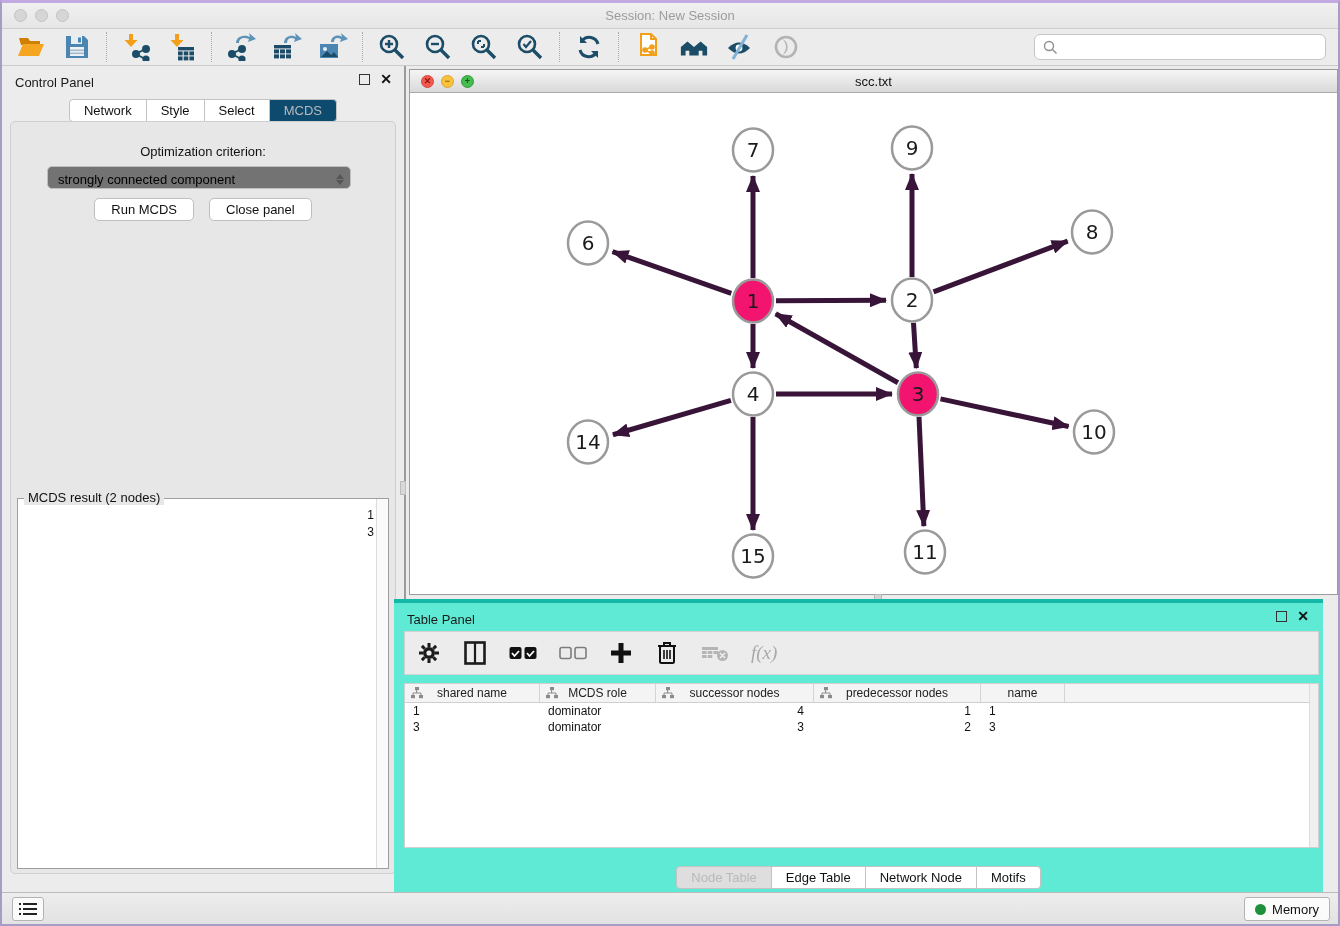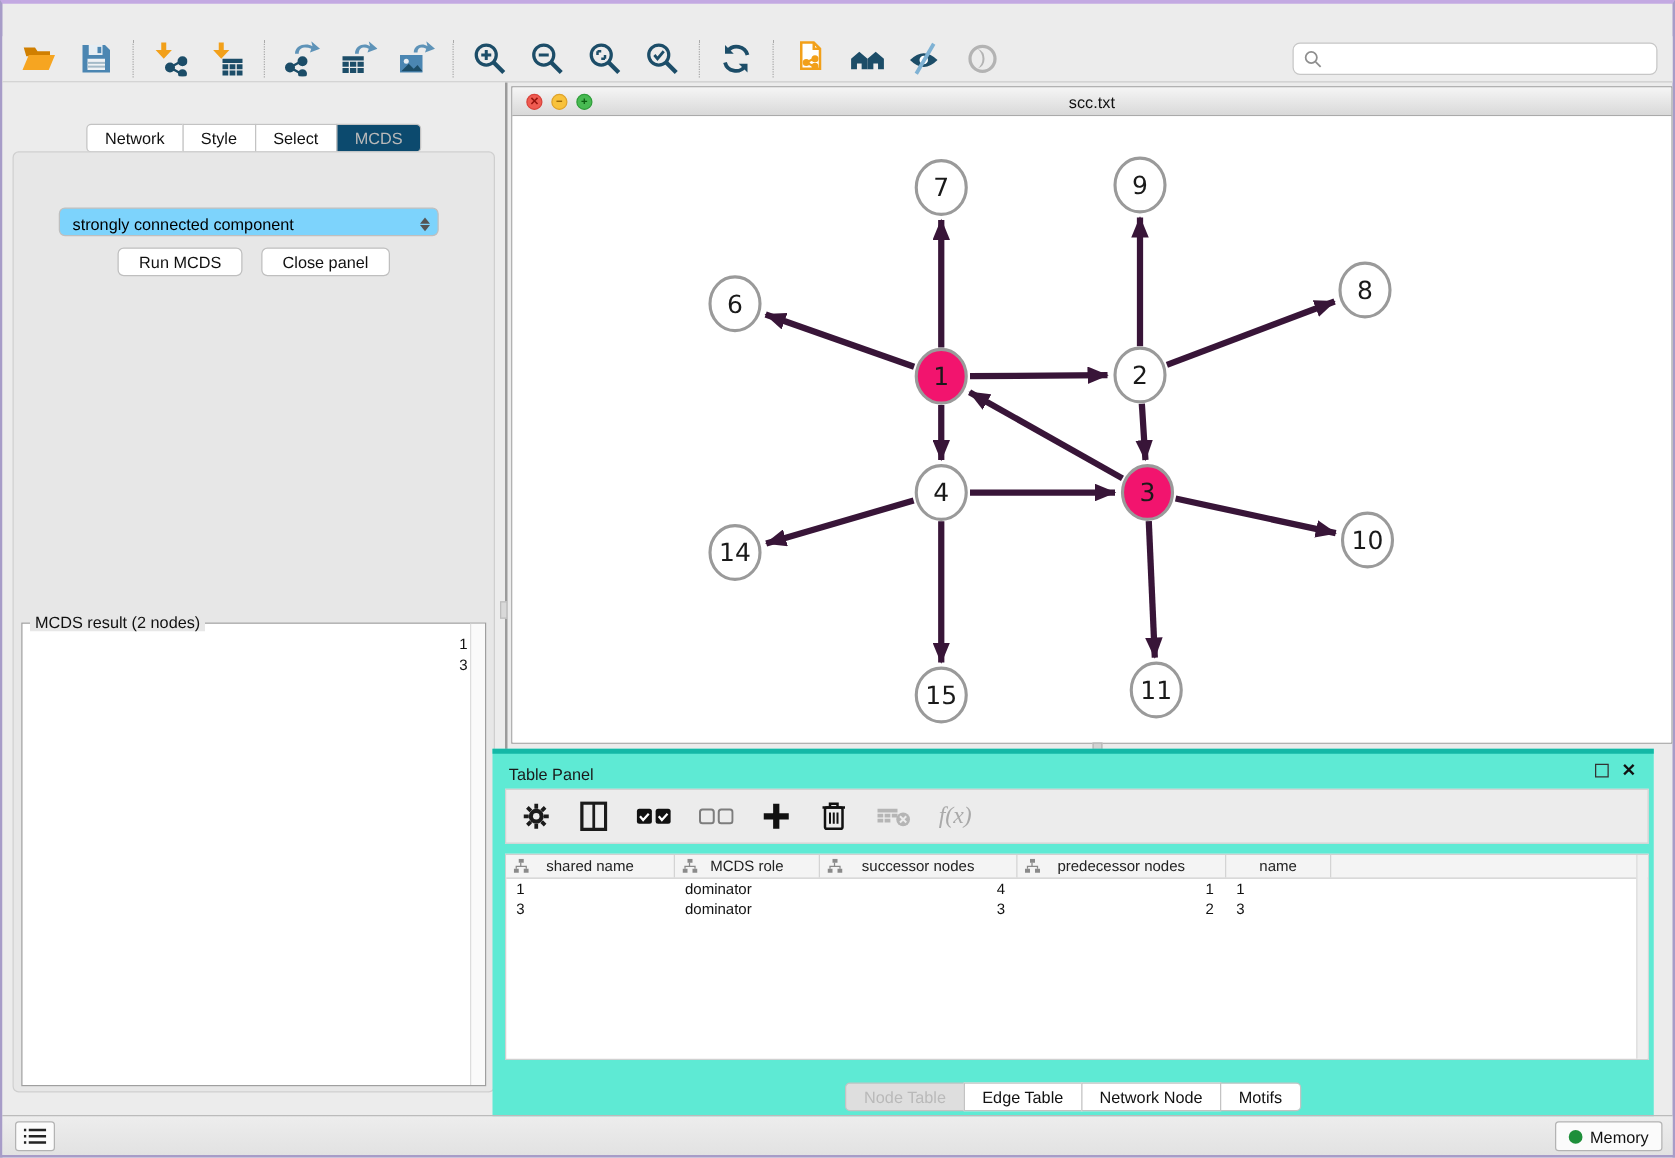--- a/index.html
+++ b/index.html
@@ -44,21 +44,21 @@
   .tab { font-size:13px; padding:3px 14px; background:#ffffff; border:1px solid #c3c3c3;
     color:#111; margin-left:-1px; position:relative; }
   .tab:first-child { border-radius:4px 0 0 4px; margin-left:0; }
   .tab:last-child { border-radius:0 4px 4px 0; }
   .tab.active { background:#0c4a6e; color:#b9b9b9; }
 
   .cp-body { position:absolute; left:8px; right:8px; top:55px; bottom:18px;
     background:#e7e7e7; border:1px solid #cfcfcf; border-radius:5px; }
   .opt-label { margin-top:22px; text-align:center; font-size:13px; color:#111; }
   .select { position:absolute; left:36px; right:44px; top:44px; height:23px;
-    background:#7dd3fc; border:1px solid #bfbfbf; border-radius:5px;
+    background:#737373; border:1px solid #bfbfbf; border-radius:5px;
     display:flex; align-items:center; padding:4px 6px 0 10px; font-size:13px; }
   .select .sel-text { flex:1; }
   .stepper { display:flex; flex-direction:column; gap:1px; align-items:center; }
   .stepper i { width:0; height:0; border-left:4px solid transparent; border-right:4px solid transparent; }
   .stepper .up { border-bottom:5px solid #555; }
   .stepper .down { border-top:5px solid #555; }
   .cp-buttons { position:absolute; left:0; right:0; top:76px; display:flex; justify-content:center; gap:15px; }
   .push-btn { background:#ffffff; border:1px solid #bfbfbf; border-radius:5px;
     font-size:13px; padding:3px 16px; color:#111; font-family:"Liberation Sans",sans-serif; }
 
@@ -128,20 +128,28 @@
   .memory-btn { position:absolute; right:8px; top:4px; height:24px;
     background:#fbfbfb; border:1px solid #b3b3b3; border-radius:3px;
     display:flex; align-items:center; gap:6px; padding:0 10px; font-size:13px; color:#111; }
   .mem-dot { width:11px; height:11px; border-radius:50%; background:#1e8f3a; }
 </style>
 </head>
 <body>
 
 <div class="window">
 
+  <div class="titlebar">
+    <div class="tl-group">
+      <span class="tl"></span>
+      <span class="tl"></span>
+      <span class="tl"></span>
+    </div>
+    <div class="win-title">Session: New Session</div>
+  </div>
 
   <div class="toolbar">
     <div class="tgroup">
       <span class="tool">
         <svg width="28" height="26" viewBox="0 0 28 26">
           <path d="M2 4h9l2 3h10v4H4z" fill="#d07f00"></path>
           <path d="M1 22l5-12h21l-5 12z" fill="#f6a521"></path>
         </svg>
         </span>
       <span class="tool">
@@ -294,27 +302,35 @@
     <div class="search-wrap">
       <svg width="15" height="15" viewBox="0 0 15 15">
         <circle cx="6" cy="6" r="4.5" fill="none" stroke="#8e8e8e" stroke-width="1.4"></circle>
         <path d="M9.5 9.5l4 4" stroke="#8e8e8e" stroke-width="1.4"></path>
       </svg>
       <input type="text" value="" style="">
     </div>
   </div>
 
   <div class="control-panel">
+    <div class="cp-header">
+      <span class="panel-title">Control Panel</span>
+      <span class="panel-btns">
+        <span class="btn-maximize"></span>
+        <span class="btn-close"></span>
+      </span>
+    </div>
     <div class="cp-tabs" id="ctrl-tabs">
         <span class="tab">Network</span>
         <span class="tab">Style</span>
         <span class="tab">Select</span>
         <span class="tab active">MCDS</span>
       </div>
     <div class="cp-body">
+      <div class="opt-label">Optimization criterion:</div>
       <div class="select">
         <span class="sel-text">strongly connected component</span>
         <span class="stepper">
             <i class="up"></i>
             <i class="down"></i>
           </span>
       </div>
       <div class="cp-buttons">
         <button class="push-btn">Run MCDS</button>
         <button class="push-btn">Close panel</button>

